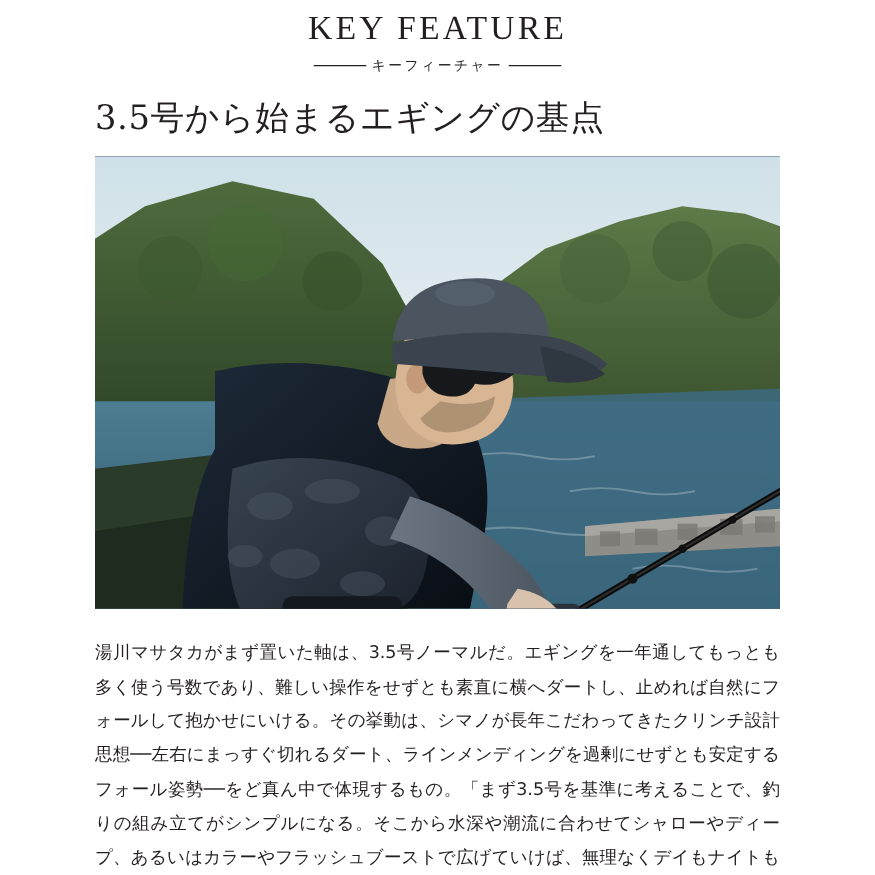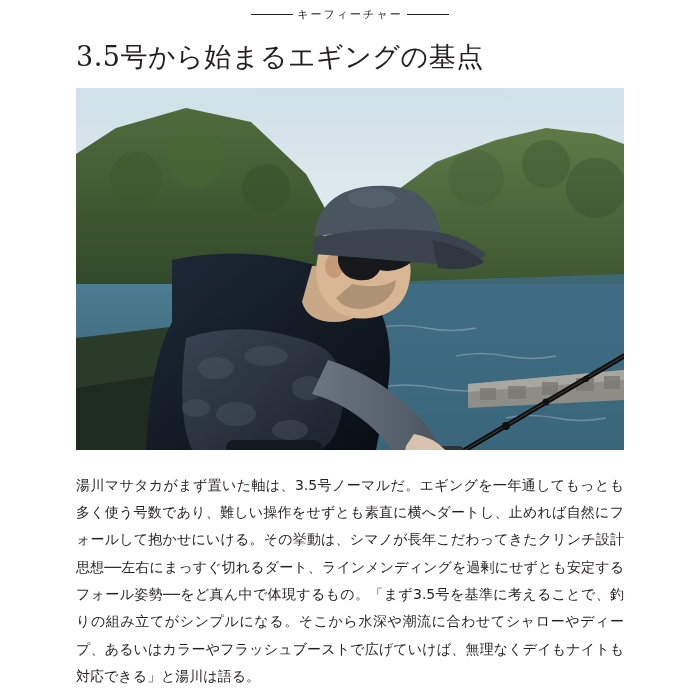--- a/index.html
+++ b/index.html
@@ -81,20 +81,21 @@
     color: #231f20;
     text-align: justify;
     letter-spacing: 0px;
   }
 </style>
 </head>
 <body>
 
 <div class="page">
 
+  <div class="kf-title">KEY FEATURE</div>
 
   <div class="kf-sub-wrap">
     <span class="kf-rule"></span>
     <span class="kf-sub">キーフィーチャー</span>
     <span class="kf-rule"></span>
   </div>
 
   <h1 class="headline">3.5号から始まるエギングの基点</h1>
 
   <div class="photo">

